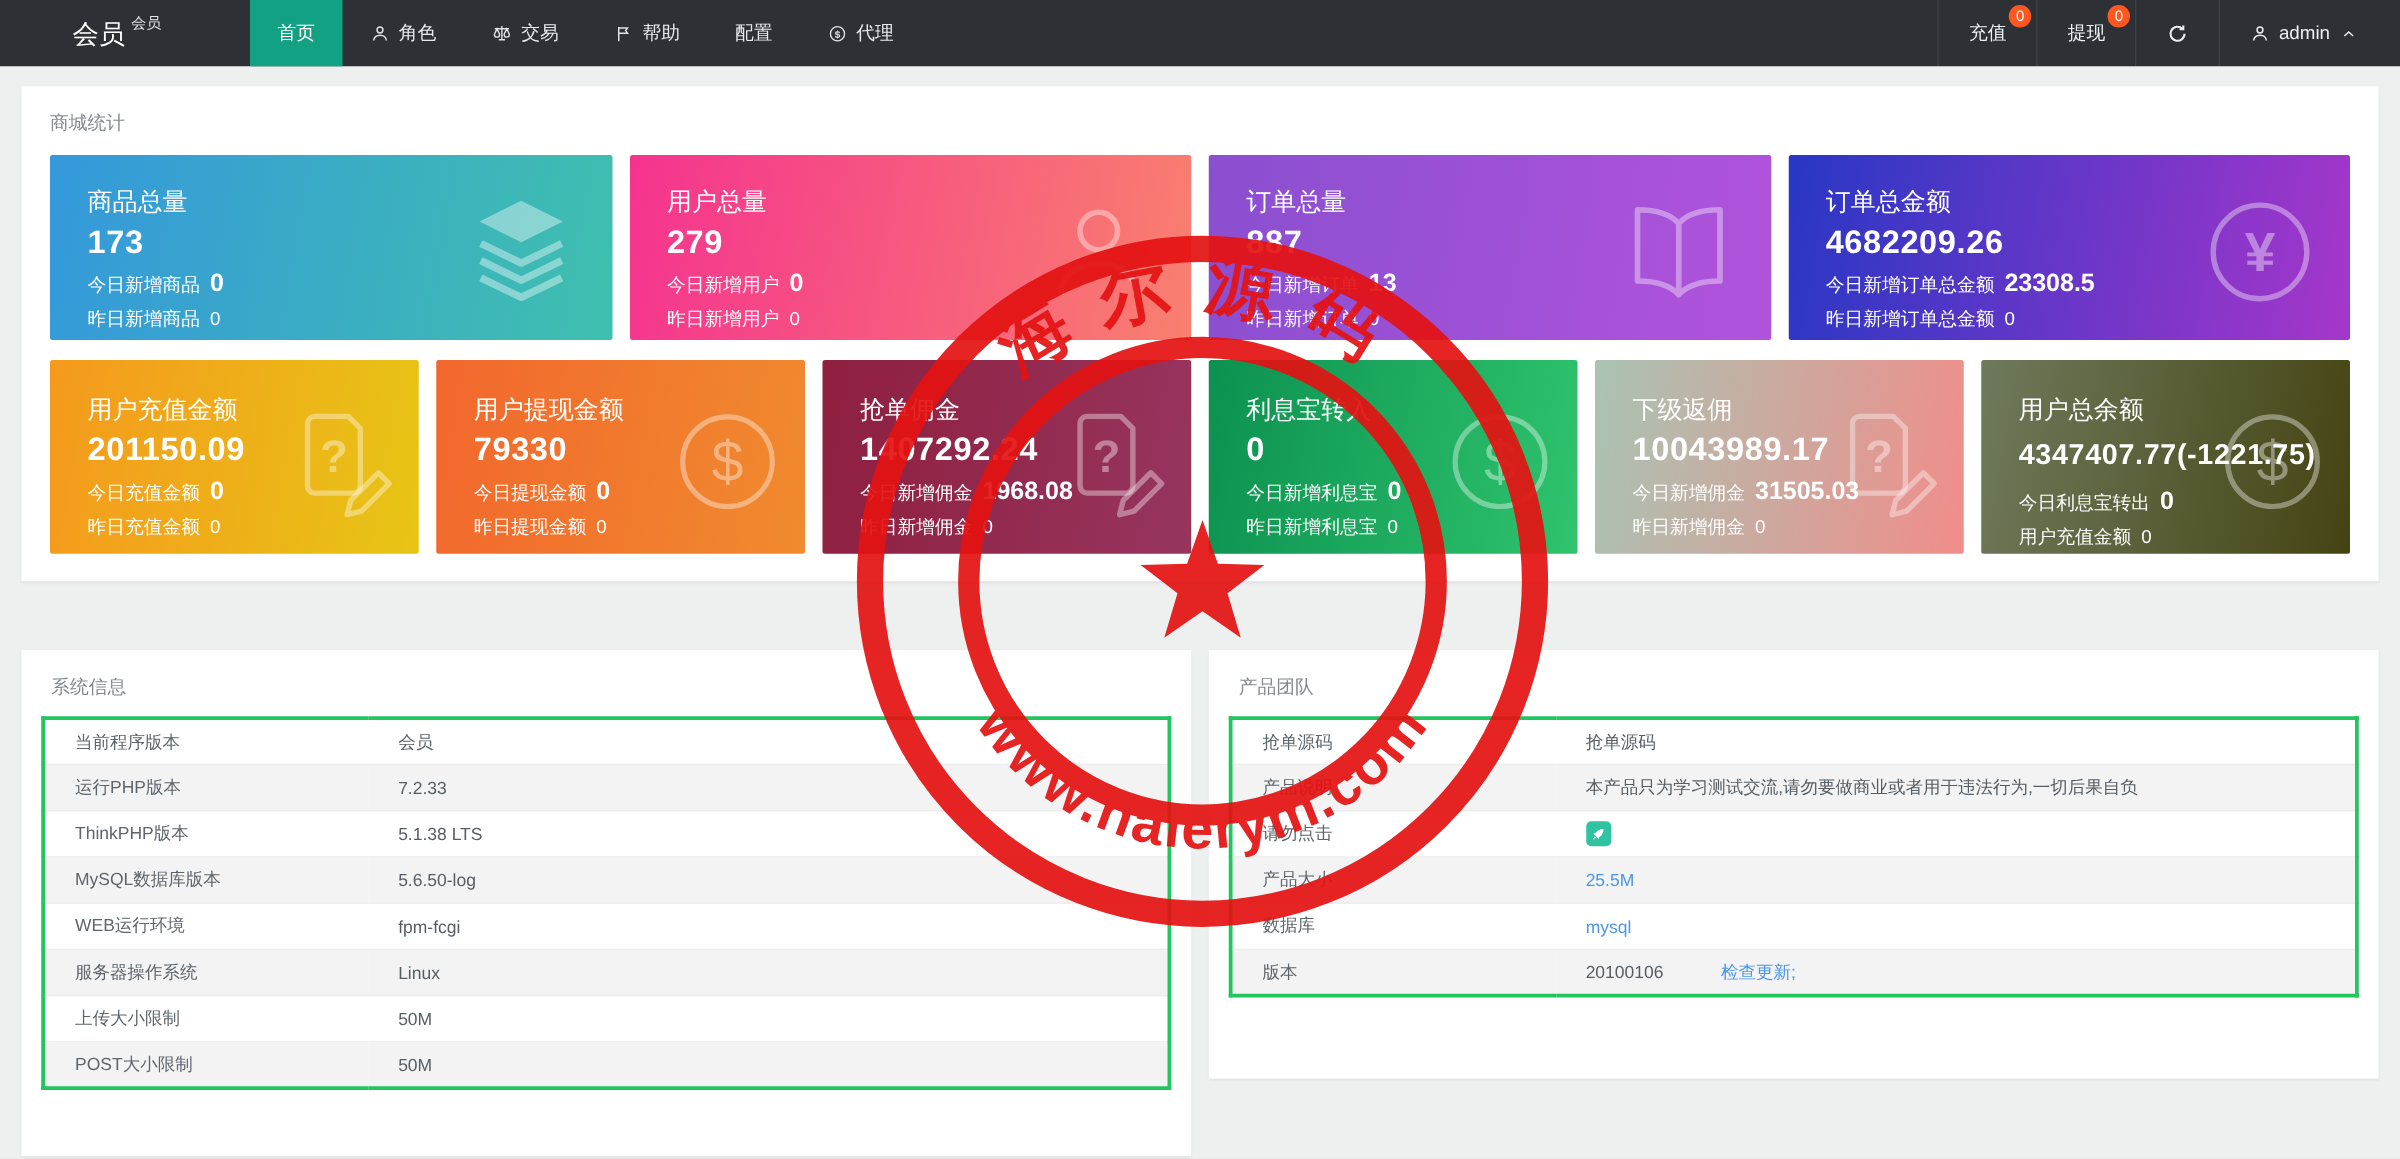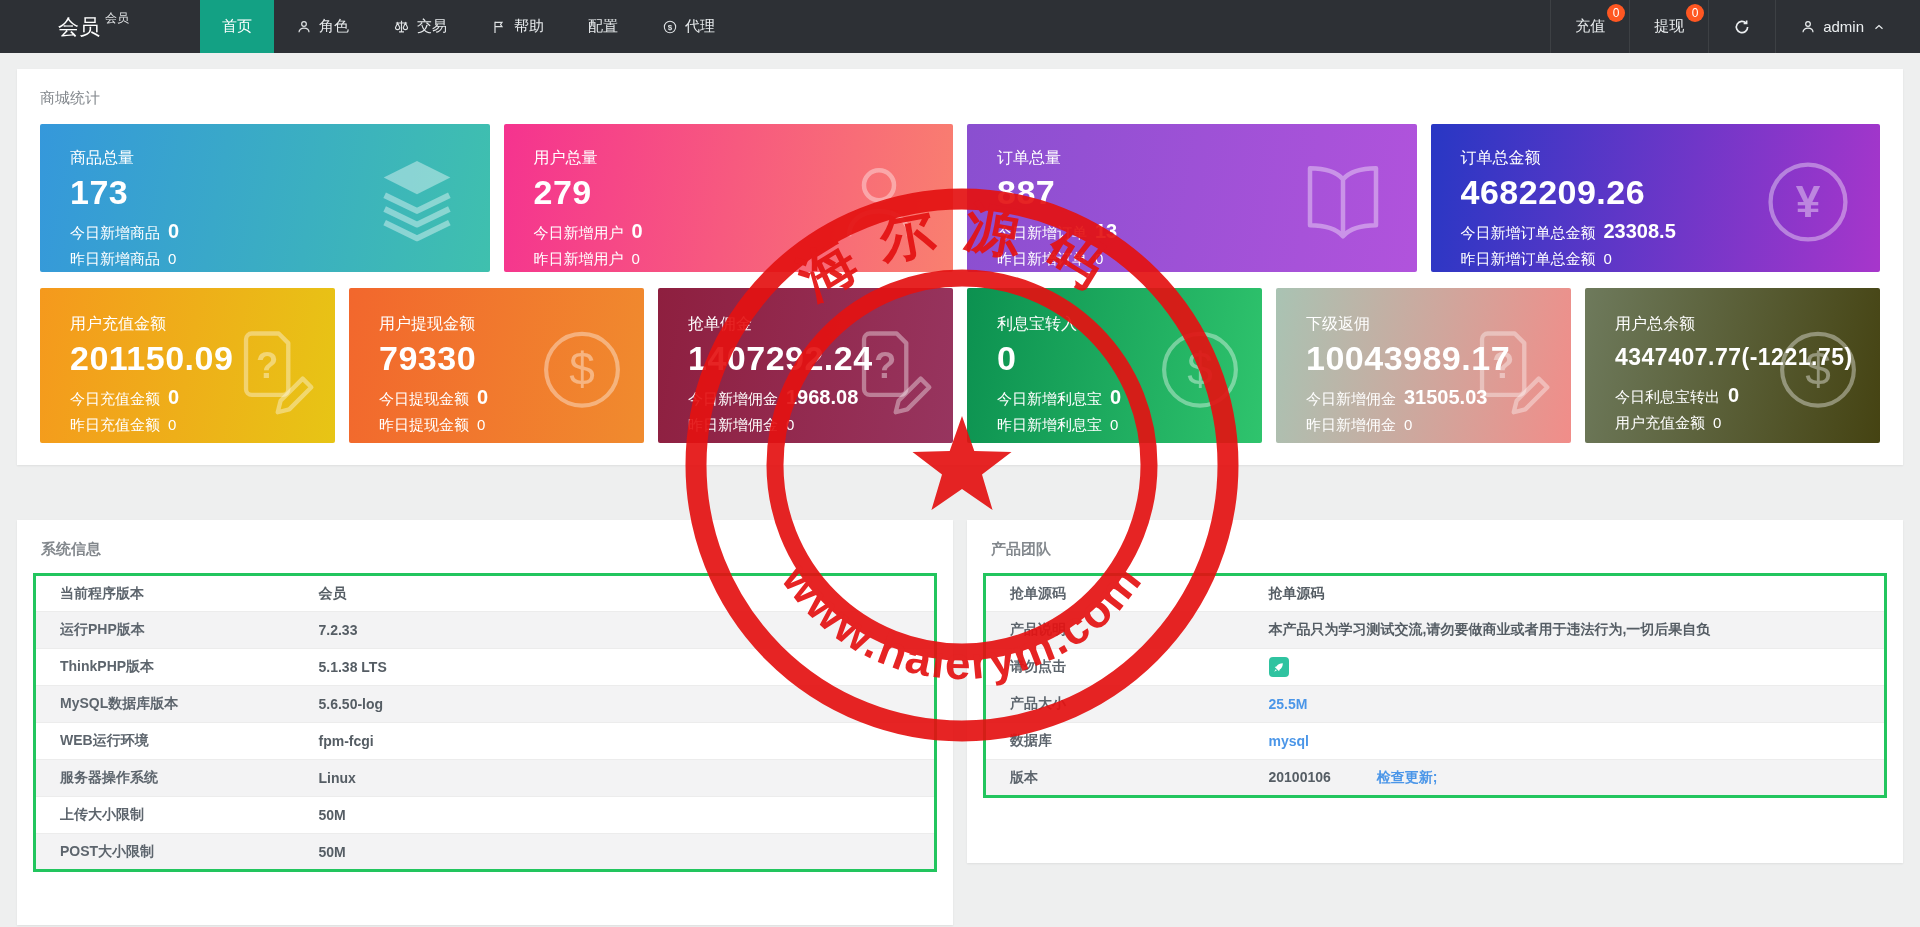--- a/index.html
+++ b/index.html
@@ -27,31 +27,31 @@
   .admin-item .nav-ic{margin-right:7px;display:inline-flex;}
   .admin-item .chev{margin-left:8px;display:inline-flex;}
   
   .panel{background:var(--panel-bg,#fff);box-shadow:0 1px 2px rgba(0,0,0,.07);}
   .stats-panel{margin:16px 17px 0 17px;height:396px;padding:20px 23px 12px 23px;}
   .panel-title{font-size:15px;color:#83888d;}
   .cards{display:flex;gap:14px;margin-top:16px;}
   .card{position:relative;flex:1;border-radius:2px;color:#fff;padding:24px 30px 0 30px;overflow:hidden;}
   .row1 .card{height:148px;}
   .row2 .card{height:155px;padding-top:26px;}
-  .c-title{font-size:16px;}
-  .c-value{font-size:34px;font-weight:700;line-height:1.2;margin-top:3px;letter-spacing:.5px;}
+  .c-title{font-size:20px;}
+  .c-value{font-size:26px;font-weight:700;line-height:1.2;margin-top:3px;letter-spacing:.5px;}
   .c-value.small{font-size:23px;line-height:1.7;}
   .c-line{display:flex;align-items:baseline;gap:8px;font-size:15px;margin-top:7px;}
   .c-l2v{font-size:20px;font-weight:700;}
   .c-l3v{font-size:15px;font-weight:400;}
   .c-icon{position:absolute;right:24px;top:50%;transform:translateY(-44%);opacity:.95;}
   .row2 .c-icon{right:16px;}
   
   .bottom{display:flex;gap:14px;margin:55px 17px 0 17px;align-items:flex-start;}
-  .bottom .panel{flex:1;padding:20px 16px 0 16px;font-weight:bold;}
+  .bottom .panel{flex:1;padding:20px 16px 0 16px;}
   .left-panel{height:405px;}
   .right-panel{height:343px;}
   .bottom .panel-title{padding-left:8px;margin-bottom:14px;}
   table.info{width:100%;border-collapse:collapse;font-size:14px;border:3px solid #22c55e;}
   table.info td{height:37px;padding:0 10px 0 24px;border-bottom:1px solid #ececec;}
   table.info tr:nth-child(even) td{background:var(--stripe,#f3f3f4);}
   td.lbl{width:260px;color:#5d656d;}
   td.val{color:#555d64;}
   .link{color:var(--link,#4b96e8);text-decoration:none;cursor:pointer;}
   .extra-link{margin-left:46px;}

